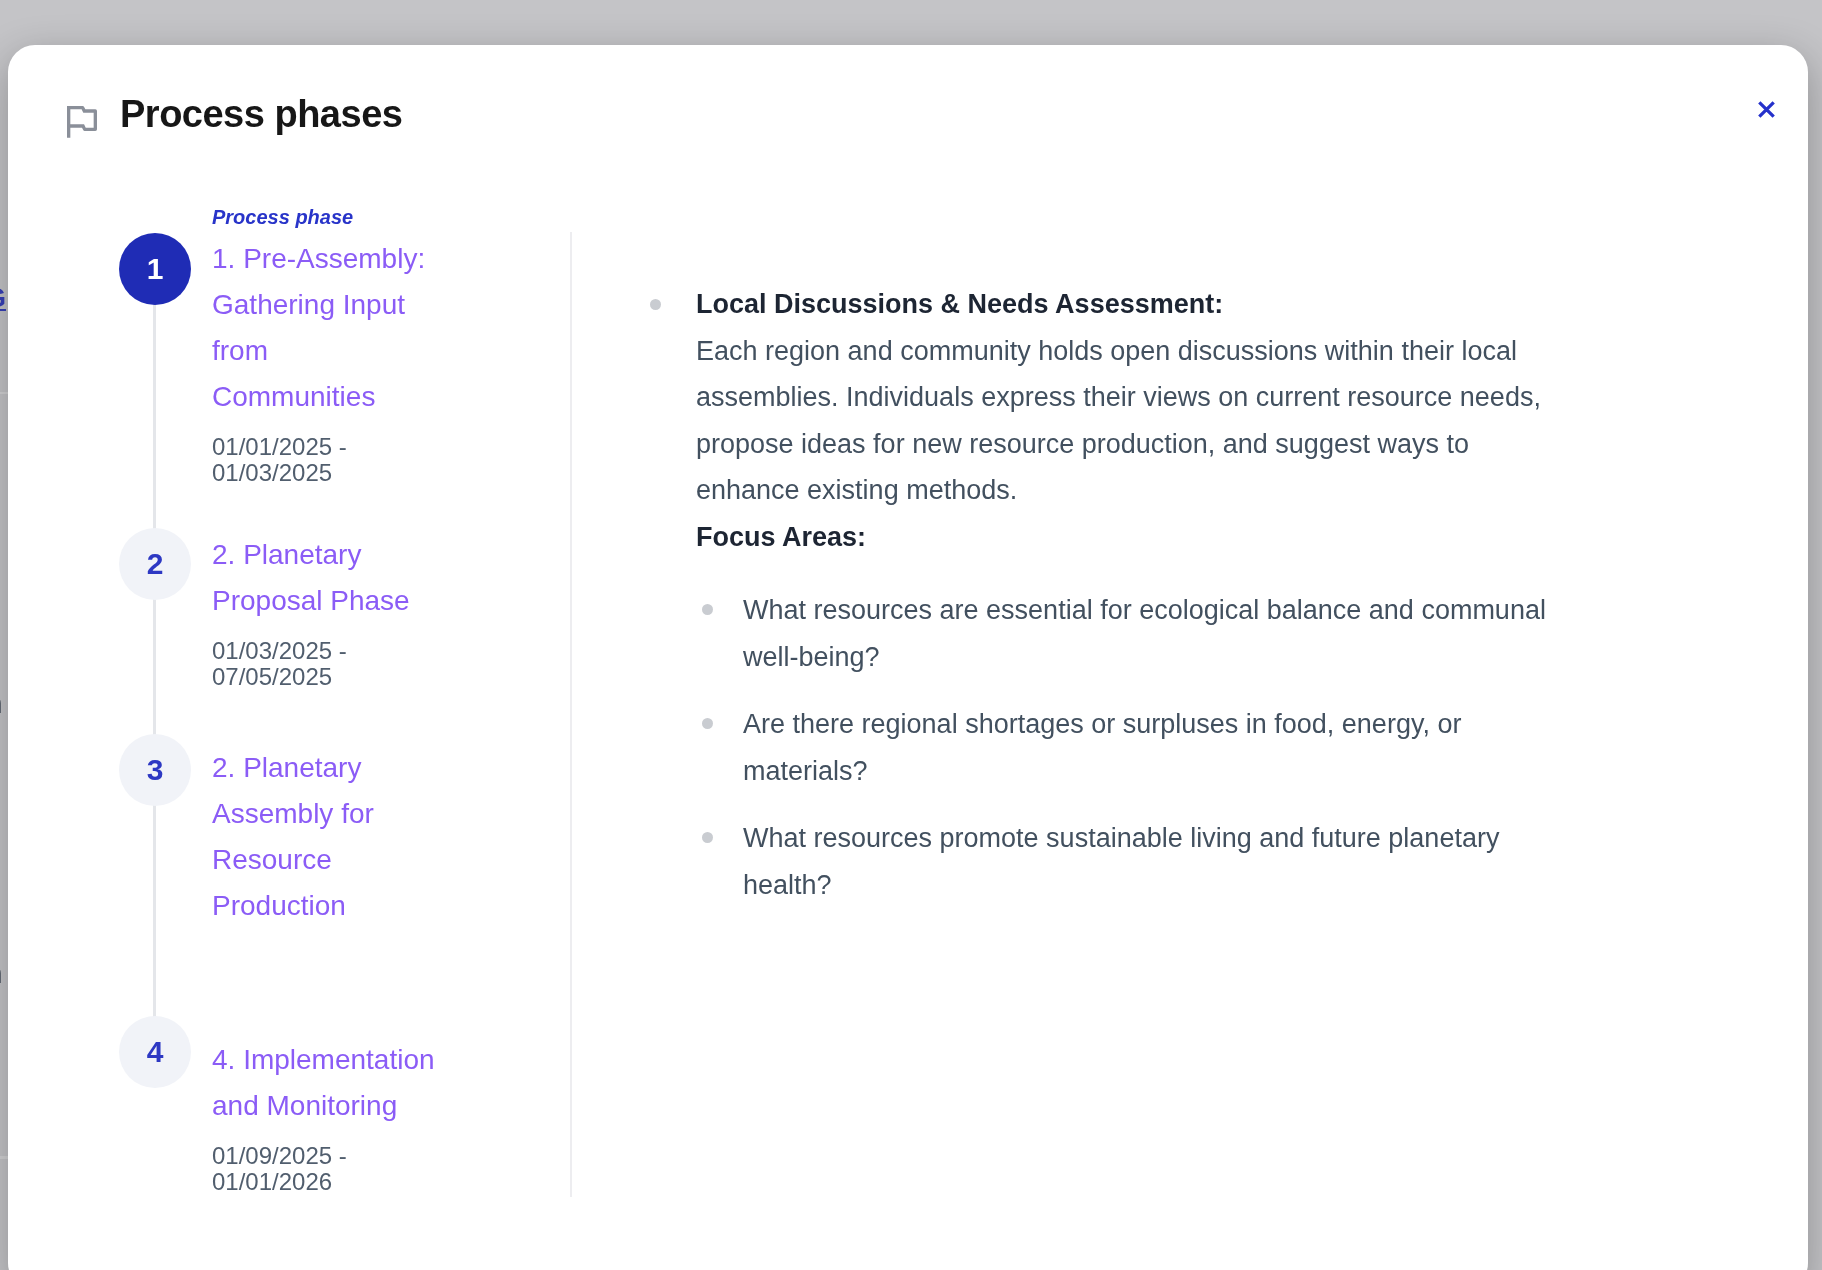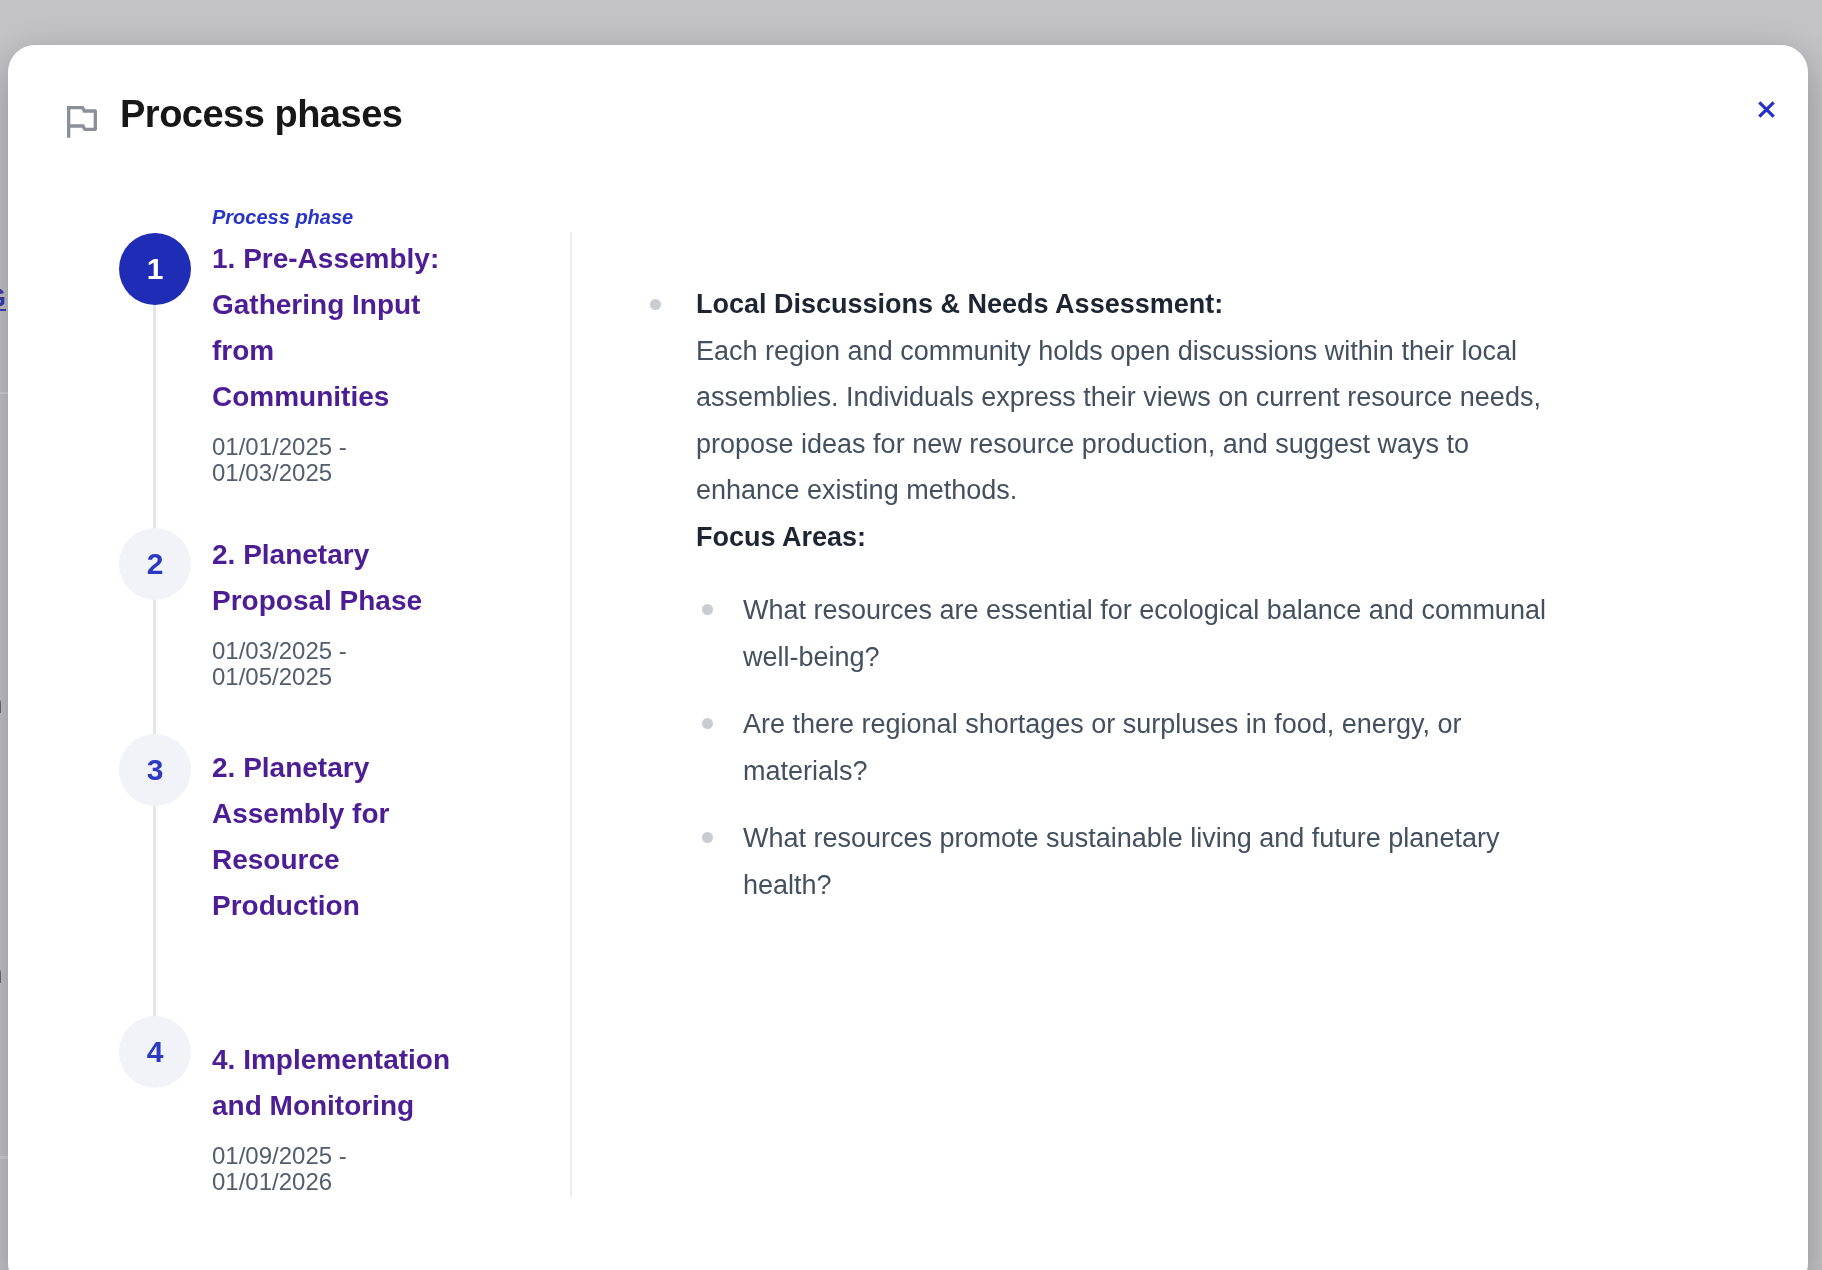--- a/index.html
+++ b/index.html
@@ -49,22 +49,22 @@
   .step-circle.upcoming{background:#f1f3f8;color:#2d38c3;font-weight:600;}
   .c1{top:188px;} .c2{top:483px;} .c3{top:689px;} .c4{top:971px;}
 
   .phase-text{position:absolute;left:204px;width:254px;}
   .t1{top:160px;} .t2{top:487px;} .t3{top:700px;} .t4{top:992px;}
   .current-label{
     font-size:20px;font-weight:bold;font-style:italic;color:#2834c9;
     margin-bottom:7px;line-height:24px;
   }
   .phase-link{
-    display:block;font-size:28px;line-height:46px;font-weight:700;
-    color:#4c1d95;text-decoration:none;cursor:pointer;
+    display:block;font-size:28px;line-height:46px;font-weight:400;
+    color:#8b5cf6;text-decoration:none;cursor:pointer;
   }
   .phase-dates{margin-top:14px;font-size:24px;line-height:26px;color:#515e6e;}
 
   
   .bullet-dot{position:absolute;width:11px;height:11px;border-radius:50%;background:#c9ccd1;}
   .main-dot{left:642px;top:254px;}
   .content-block{
     position:absolute;left:688px;top:236px;width:1078px;
     font-size:27px;line-height:46.5px;color:#42505f;
   }
@@ -132,21 +132,21 @@
       <span style="display:block">Communities</span>
     </a>
     <div class="phase-dates">01/01/2025 - 01/03/2025</div>
   </div>
 
   <div class="phase-text t2">
     <a class="phase-link">
       <span style="display:block">2. Planetary</span>
       <span style="display:block">Proposal Phase</span>
     </a>
-    <div class="phase-dates">01/03/2025 - 01/05/2025</div>
+    <div class="phase-dates">01/03/2025 - 07/05/2025</div>
   </div>
 
   <div class="phase-text t3">
     <a class="phase-link">
       <span style="display:block">2. Planetary</span>
       <span style="display:block">Assembly for</span>
       <span style="display:block">Resource</span>
       <span style="display:block">Production</span>
     </a>
   </div>

